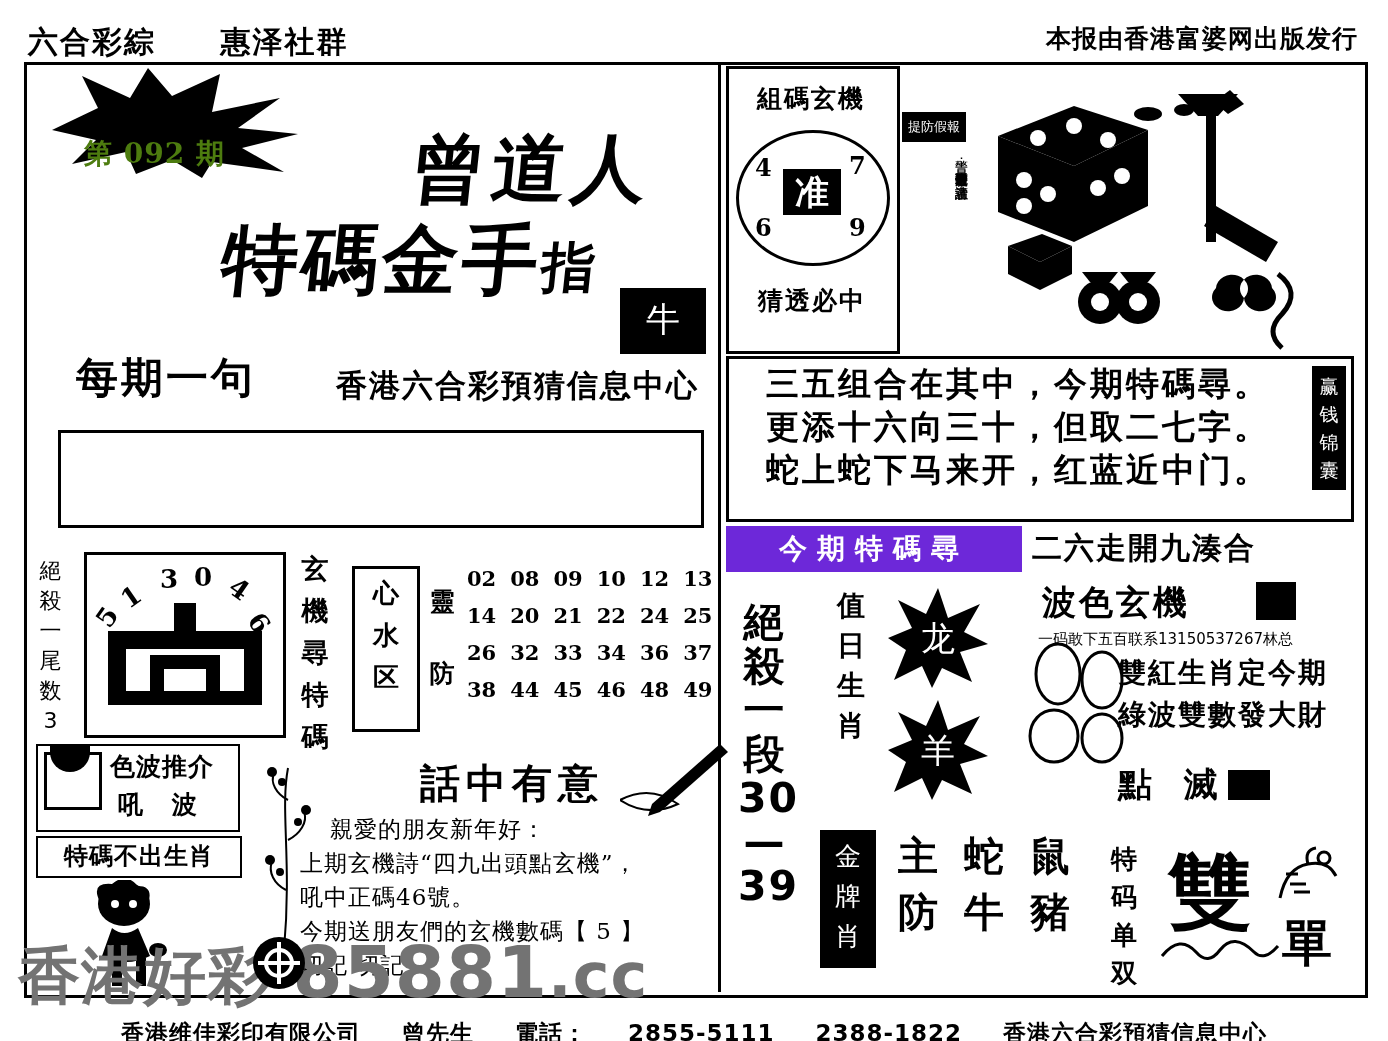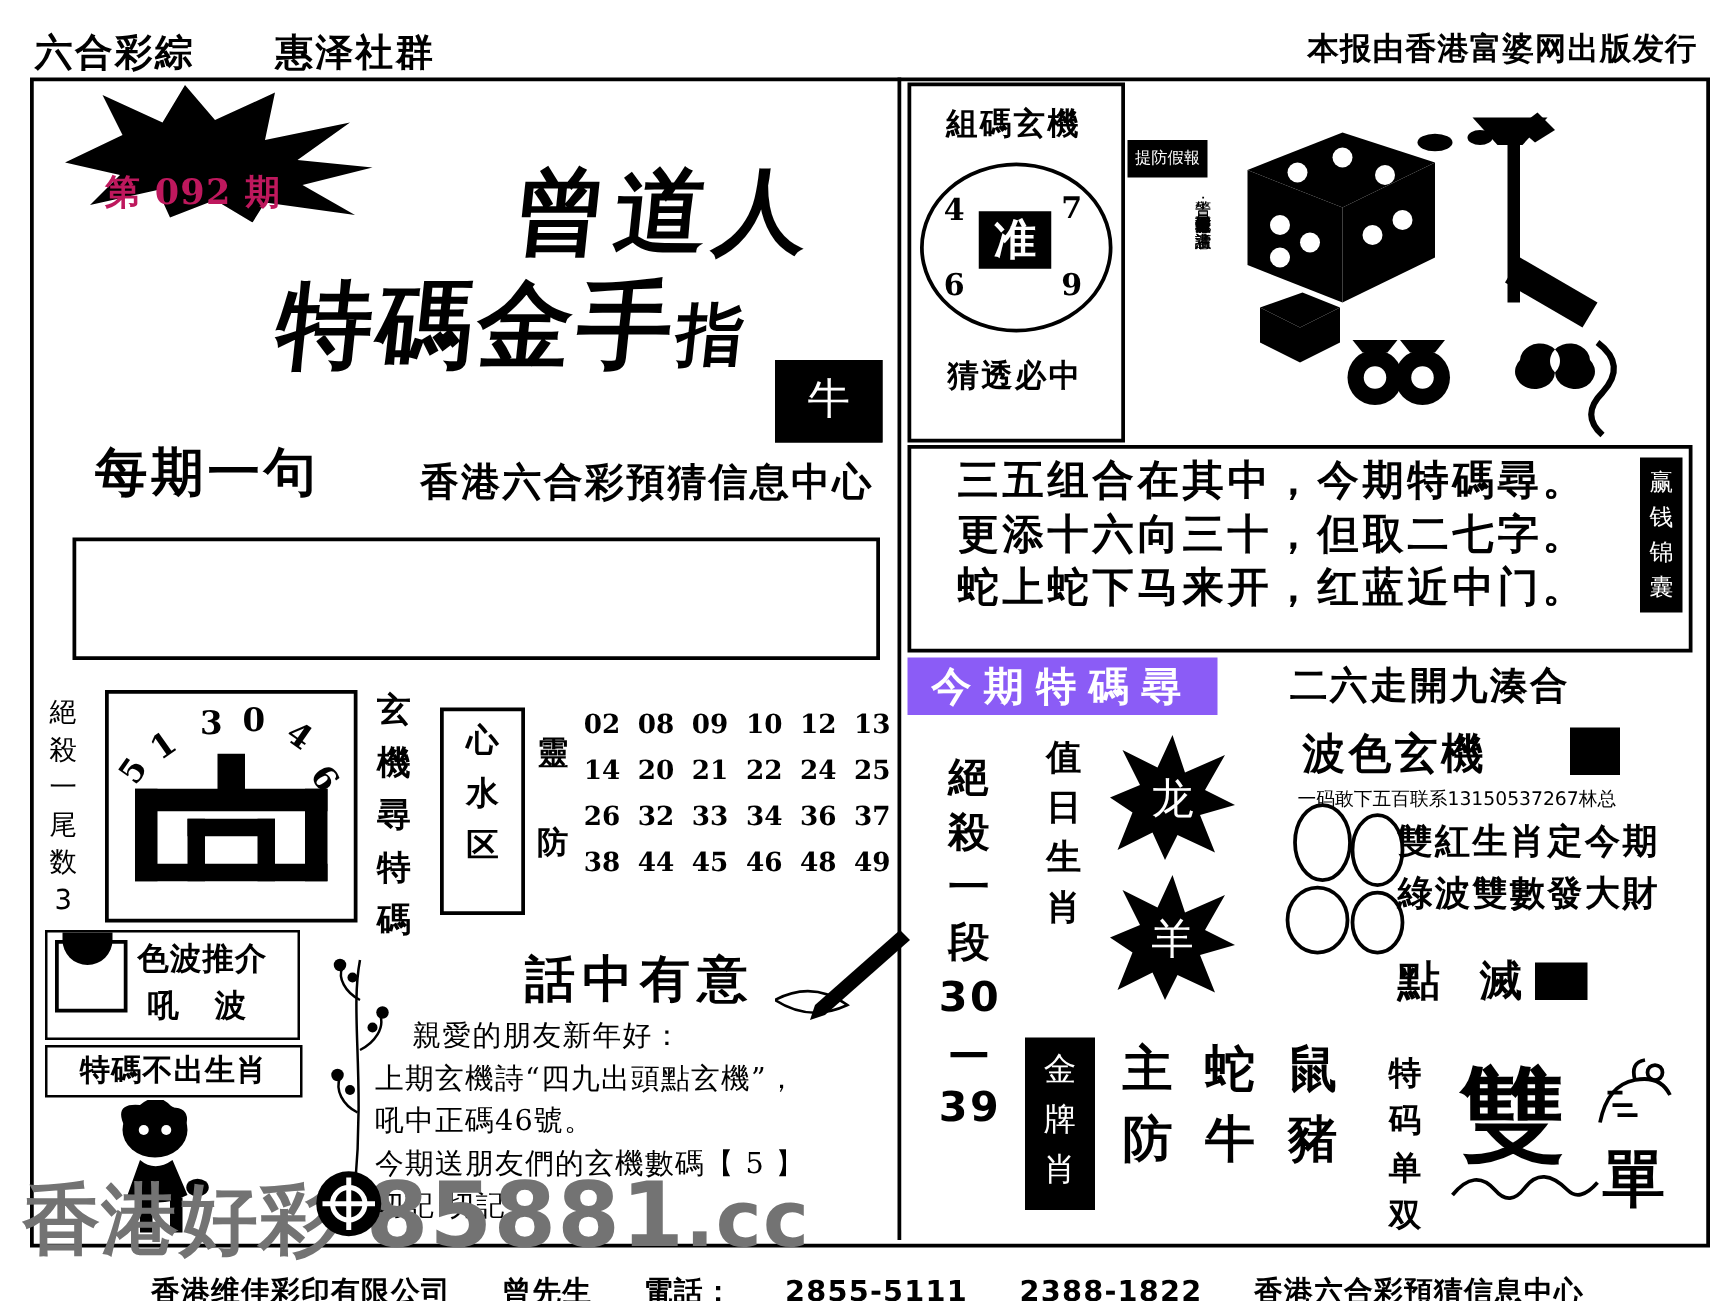--- a/index.html
+++ b/index.html
@@ -7,21 +7,21 @@
   .page{position:absolute;inset:0;}
   
   .top-left{position:absolute;left:28px;top:22px;font-size:30px;font-weight:bold;letter-spacing:2px;font-family:"DejaVu Serif","Liberation Serif",serif;}
   .top-left .t2{margin-left:52px;}
   .top-right{position:absolute;right:30px;top:22px;font-size:25px;font-weight:bold;letter-spacing:1px;font-family:"DejaVu Serif","Liberation Serif",serif;}
   
   .frame{position:absolute;left:24px;top:62px;width:1338px;height:930px;border:3px solid #000;}
   
   .issue-burst{position:absolute;left:52px;top:68px;width:250px;height:110px;}
   .issue-burst svg{display:block;}
-  .issue-text{position:absolute;left:84px;top:135px;color:#be185d;font-size:28px;font-weight:bold;font-family:"DejaVu Serif","Liberation Serif",serif;letter-spacing:1px;}
+  .issue-text{position:absolute;left:84px;top:135px;color:#4d7c0f;font-size:28px;font-weight:bold;font-family:"DejaVu Serif","Liberation Serif",serif;letter-spacing:1px;}
   .title1{position:absolute;left:412px;top:120px;font-size:74px;font-weight:bold;font-family:"DejaVu Serif","Liberation Serif",serif;letter-spacing:6px;transform:skewX(-6deg);}
   .title2{position:absolute;left:222px;top:210px;font-size:76px;font-weight:bold;font-family:"DejaVu Serif","Liberation Serif",serif;letter-spacing:4px;transform:skewX(-6deg);}
   .title2 .small{font-size:54px;}
   .slogan{position:absolute;left:76px;top:350px;font-size:42px;font-weight:bold;font-family:"DejaVu Serif","Liberation Serif",serif;letter-spacing:3px;}
   .center-name{position:absolute;left:336px;top:365px;font-size:31px;font-weight:bold;letter-spacing:2px;}
   .ox-badge{position:absolute;left:620px;top:288px;width:80px;height:60px;border:3px solid #000;background:#000;color:#fff;font-size:34px;text-align:center;line-height:56px;}
   .phrase-box{position:absolute;left:58px;top:430px;width:640px;height:92px;border:3px solid #000;}
   .phrase-text{position:absolute;left:84px;top:440px;font-size:58px;font-weight:bold;font-family:"DejaVu Serif","Liberation Serif",serif;letter-spacing:6px;}
   .phrase-tag{position:absolute;left:600px;top:440px;width:86px;font-size:26px;font-weight:bold;line-height:36px;text-align:center;letter-spacing:2px;}
   
@@ -62,24 +62,24 @@
   .warn{position:absolute;left:898px;top:150px;width:72px;font-size:13px;line-height:17px;writing-mode:vertical-rl;text-orientation:upright;height:196px;}
   .warn-badge{position:absolute;left:902px;top:112px;width:64px;height:30px;background:#000;color:#fff;font-size:13px;text-align:center;line-height:30px;}
   
   .dice-area{position:absolute;left:978px;top:66px;width:370px;height:290px;}
   
   .poem-box{position:absolute;left:726px;top:356px;width:622px;height:160px;border:3px solid #000;}
   .poem{position:absolute;left:766px;top:362px;width:560px;font-size:33px;line-height:43px;font-weight:bold;font-family:"DejaVu Serif","Liberation Serif",serif;letter-spacing:3px;}
   .money-tag{position:absolute;left:1312px;top:366px;width:34px;background:#000;color:#fff;font-size:19px;line-height:28px;text-align:center;padding:6px 0;}
   
   .tm-bar{position:absolute;left:726px;top:526px;width:622px;height:46px;}
-  .tm-bar .blk{position:absolute;left:0;top:0;width:248px;height:46px;background:#8b5cf6;color:#fff;font-size:32px;font-weight:bold;letter-spacing:10px;text-align:center;line-height:46px;}
+  .tm-bar .blk{position:absolute;left:0;top:0;width:296px;height:46px;background:#6d28d9;color:#fff;font-size:28px;font-weight:bold;letter-spacing:10px;text-align:center;line-height:46px;}
   .tm-bar .rest{position:absolute;left:306px;top:2px;font-size:30px;font-weight:bold;letter-spacing:2px;}
   
-  .kill-seg{position:absolute;left:738px;top:600px;width:54px;font-size:33px;font-weight:bold;line-height:44px;text-align:center;letter-spacing:2px;margin-left:11px;}
+  .kill-seg{position:absolute;left:738px;top:600px;width:54px;font-size:41px;font-weight:bold;line-height:44px;text-align:center;letter-spacing:2px;}
   .zhiri{position:absolute;left:828px;top:586px;width:46px;font-size:28px;font-weight:bold;line-height:40px;text-align:center;}
   .star1{position:absolute;left:888px;top:588px;width:100px;height:100px;}
   .star2{position:absolute;left:888px;top:700px;width:100px;height:100px;}
   .gold-box{position:absolute;left:820px;top:830px;width:56px;height:132px;background:#000;color:#fff;font-size:26px;text-align:center;line-height:40px;padding-top:6px;}
   .sx-col{position:absolute;top:828px;width:56px;font-size:40px;font-weight:bold;line-height:56px;text-align:center;font-family:"DejaVu Serif","Liberation Serif",serif;}
   .sx-1{left:890px;}
   .sx-2{left:956px;}
   .sx-3{left:1022px;}
   
   .bose{position:absolute;left:1034px;top:580px;width:316px;height:44px;}

